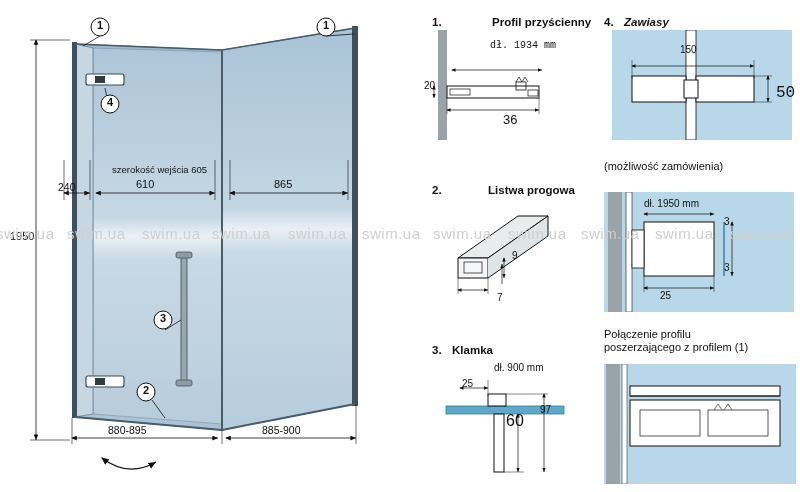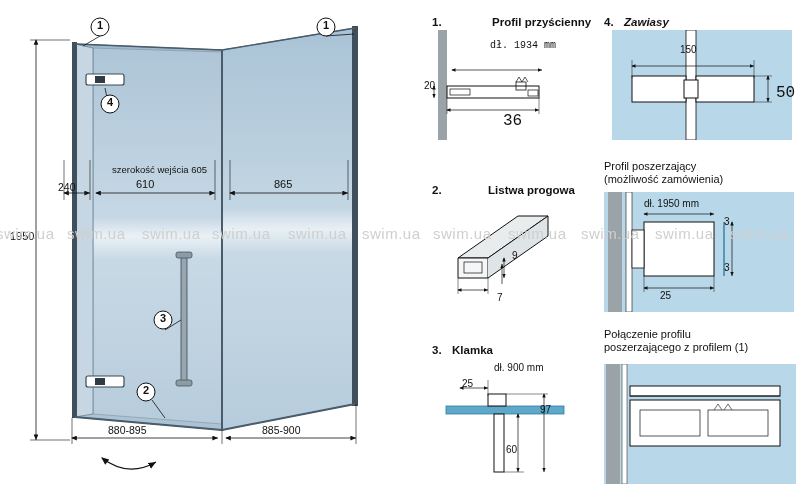--- a/index.html
+++ b/index.html
@@ -149,21 +149,21 @@
     <rect x="18" y="59" width="20" height="6" fill="none" stroke="#111" stroke-width="0.7"></rect>
     <rect x="96" y="60" width="10" height="6" fill="none" stroke="#111" stroke-width="0.7"></rect>
     <line x1="20" y1="40" x2="110" y2="40" stroke="#111" stroke-width="0.7" marker-start="url(#ah2s)" marker-end="url(#ah2)"></line>
     <line x1="2" y1="56" x2="2" y2="68" stroke="#111" stroke-width="0.7" marker-start="url(#ah2s)" marker-end="url(#ah2)"></line>
     <line x1="15" y1="80" x2="107" y2="80" stroke="#111" stroke-width="0.7" marker-start="url(#ah2s)" marker-end="url(#ah2)"></line>
     <line x1="15" y1="68" x2="15" y2="84" stroke="#111" stroke-width="0.5"></line>
     <line x1="107" y1="68" x2="107" y2="84" stroke="#111" stroke-width="0.5"></line>
   </svg>
   <div class="abs" style="left:490px;top:40px;font-size:10px;color:#111;font-family:Liberation Mono, monospace;">dł. 1934 mm</div>
   <div class="abs" style="left:424px;top:80px;font-size:10px;color:#111;">20</div>
-  <div class="abs" style="left:503px;top:112px;font-size:16px;color:#111;font-family:Liberation Mono, monospace;">36</div>
+  <div class="abs" style="left:503px;top:112px;font-size:13px;color:#111;">36</div>
 
   <div class="abs" style="left:432px;top:180px;">
     <span class="panel-title">2.</span>
     <span class="panel-title" style="margin-left:6px;padding-left:36px;">Listwa progowa</span>
   </div>
   <svg class="abs" style="left:440px;top:198px;" width="130" height="112">
     <polygon points="18,60 78,18 108,18 48,60" fill="#e8eced" stroke="#111" stroke-width="1"></polygon>
     <polygon points="18,60 48,60 48,80 18,80" fill="#f4f6f7" stroke="#111" stroke-width="1"></polygon>
     <polyline points="48,60 108,18 108,38 48,80" fill="#dfe4e6" stroke="#111" stroke-width="1"></polyline>
     <rect x="24" y="64" width="18" height="11" fill="none" stroke="#111" stroke-width="0.7"></rect>
@@ -186,21 +186,21 @@
     <rect x="54" y="56" width="10" height="58" fill="#ffffff" stroke="#111" stroke-width="1"></rect>
     <line x1="20" y1="30" x2="48" y2="30" stroke="#111" stroke-width="0.7" marker-start="url(#ah2s)" marker-end="url(#ah2)"></line>
     <line x1="48" y1="22" x2="48" y2="38" stroke="#111" stroke-width="0.5"></line>
     <line x1="78" y1="56" x2="78" y2="114" stroke="#111" stroke-width="0.7" marker-start="url(#ah2s)" marker-end="url(#ah2)"></line>
     <line x1="64" y1="114" x2="84" y2="114" stroke="#111" stroke-width="0.5"></line>
     <line x1="104" y1="36" x2="104" y2="114" stroke="#111" stroke-width="0.7" marker-start="url(#ah2s)" marker-end="url(#ah2)"></line>
     <line x1="66" y1="36" x2="108" y2="36" stroke="#111" stroke-width="0.5"></line>
   </svg>
   <div class="abs" style="left:494px;top:362px;font-size:10px;color:#111;">dł. 900 mm</div>
   <div class="abs" style="left:462px;top:378px;font-size:10px;color:#111;">25</div>
-  <div class="abs" style="left:506px;top:444px;font-size:10px;color:#111;">60</div>
+  <div class="abs" style="left:506px;top:412px;font-size:16px;color:#111;">60</div>
   <div class="abs" style="left:540px;top:404px;font-size:10px;color:#111;">97</div>
 
   <div class="abs" style="left:604px;top:12px;">
     <span class="panel-title">4.</span>
     <span class="panel-title" style="margin-left:6px;font-style:italic;">Zawiasy</span>
   </div>
   <svg class="abs" style="left:604px;top:30px;" width="190" height="110">
     <rect x="8" y="0" width="180" height="110" fill="#b8d7e8"></rect>
     <rect x="82" y="0" width="10" height="110" fill="#ffffff" stroke="#111" stroke-width="0.8"></rect>
     <rect x="28" y="46" width="54" height="26" fill="#ffffff" stroke="#111" stroke-width="1"></rect>
@@ -210,21 +210,20 @@
     <line x1="28" y1="30" x2="28" y2="48" stroke="#111" stroke-width="0.5"></line>
     <line x1="150" y1="30" x2="150" y2="48" stroke="#111" stroke-width="0.5"></line>
     <line x1="164" y1="46" x2="164" y2="72" stroke="#111" stroke-width="0.7" marker-start="url(#ah2s)" marker-end="url(#ah2)"></line>
     <line x1="150" y1="46" x2="168" y2="46" stroke="#111" stroke-width="0.5"></line>
     <line x1="150" y1="72" x2="168" y2="72" stroke="#111" stroke-width="0.5"></line>
   </svg>
   <div class="abs" style="left:680px;top:44px;font-size:10px;color:#111;">150</div>
   <div class="abs" style="left:776px;top:84px;font-size:16px;color:#111;font-family:Liberation Mono, monospace;">50</div>
 
   <div class="abs" style="left:604px;top:160px;width:190px;">
-    <div class="panel-sub">Profil poszerzający</div>
     <div class="panel-sub">(możliwość zamówienia)</div>
   </div>
   <svg class="abs" style="left:604px;top:192px;" width="190" height="120">
     <rect x="0" y="0" width="190" height="120" fill="#b8d7e8"></rect>
     <rect x="4" y="0" width="14" height="120" fill="#9aa3a8"></rect>
     <rect x="22" y="0" width="6" height="120" fill="#ffffff" stroke="#111" stroke-width="0.6"></rect>
     <rect x="40" y="30" width="70" height="54" fill="#ffffff" stroke="#111" stroke-width="1"></rect>
     <rect x="28" y="38" width="12" height="38" fill="#ffffff" stroke="#111" stroke-width="0.8"></rect>
     <line x1="120" y1="30" x2="120" y2="84" stroke="#2f7ea0" stroke-width="1.4"></line>
     <line x1="40" y1="22" x2="110" y2="22" stroke="#111" stroke-width="0.7" marker-start="url(#ah2s)" marker-end="url(#ah2)"></line>

